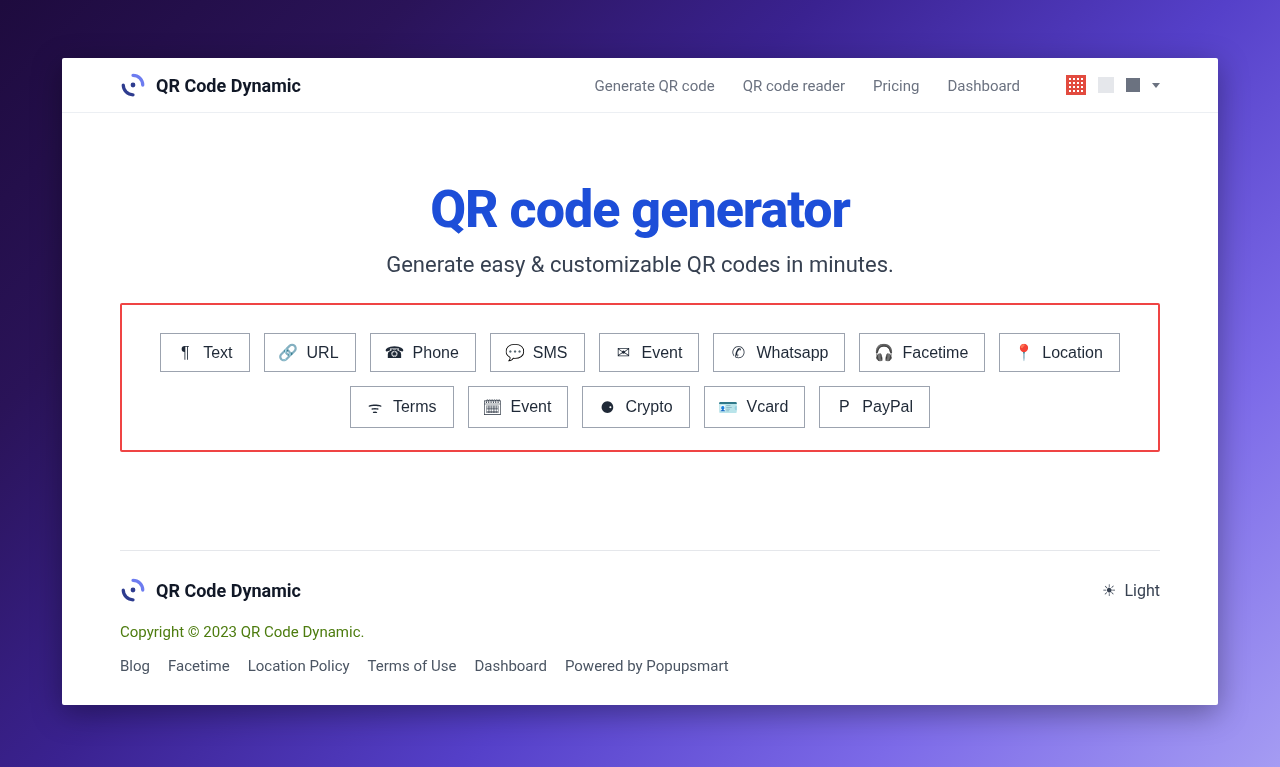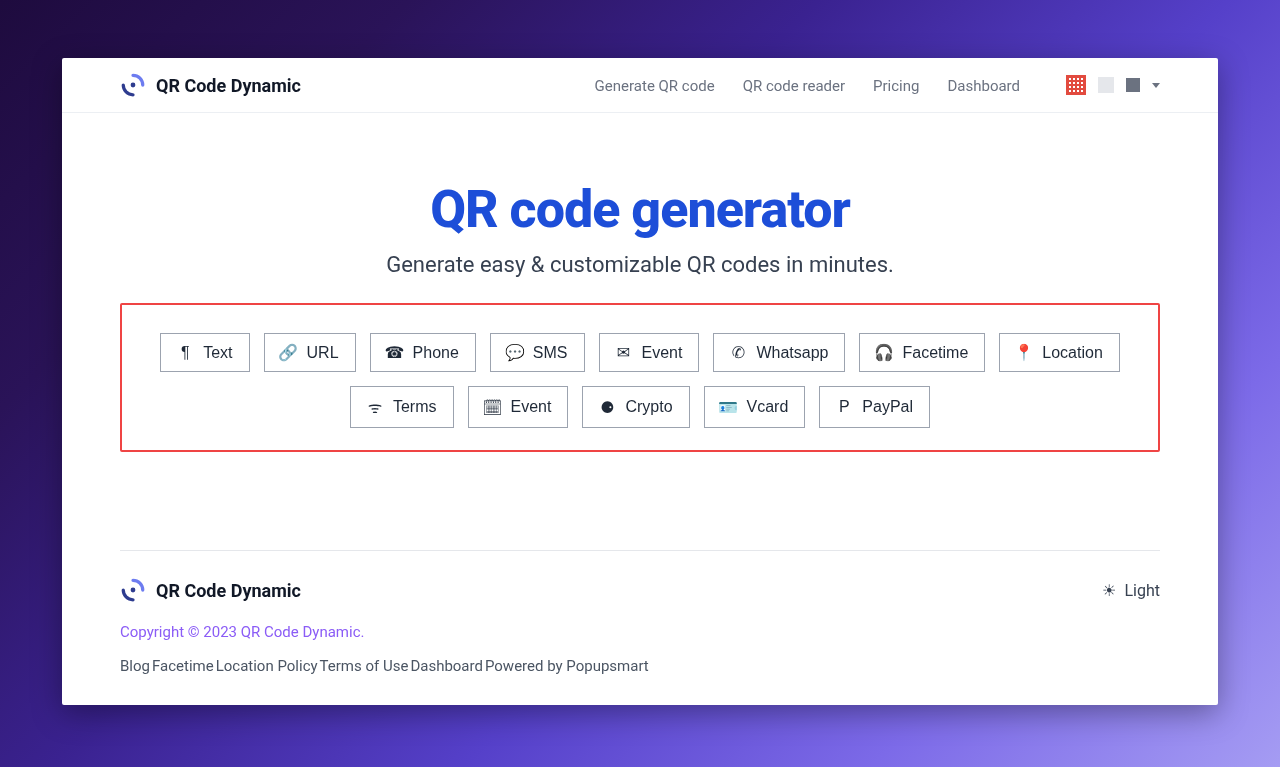--- a/index.html
+++ b/index.html
@@ -122,27 +122,27 @@
     margin-left: auto;
     display: flex;
     align-items: center;
     gap: 8px;
     color: #374151;
     font-size: 16px;
     cursor: pointer;
   }
   .copyright {
     margin-top: 20px;
-    color: #8b5cf6;
+    color: #4d7c0f;
     font-size: 15px;
   }
   .footer-links {
     margin-top: 16px;
     display: flex;
-    gap: 2px;
+    gap: 18px;
     flex-wrap: wrap;
   }
   .footer-links a {
     color: #4b5563;
     font-size: 15px;
     text-decoration: none;
     cursor: pointer;
   }
 
   

